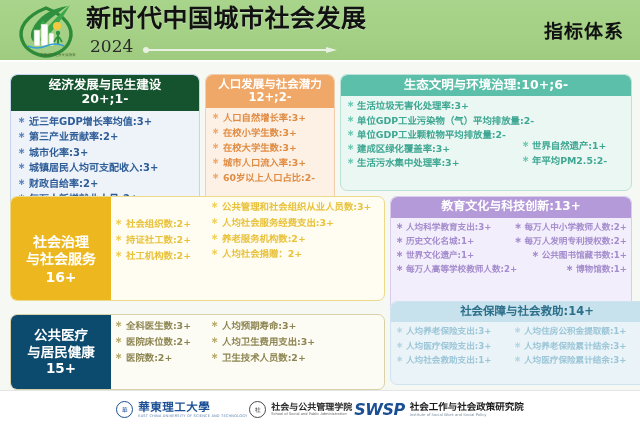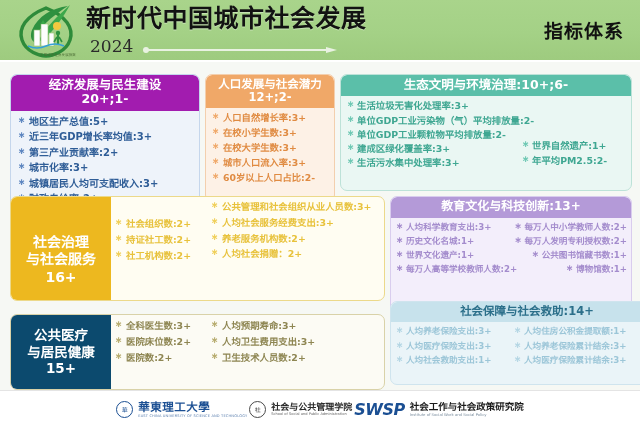--- a/index.html
+++ b/index.html
@@ -69,21 +69,21 @@
     position:absolute; left:1px; top:-1px;
     font-size:9px;
   }
 
   
   #p-economy{
     left:10px; top:74px; width:190px; height:183px;
     background:#eef3fa; border-color:#c5d6ec;
   }
   #p-economy .panel-head{
-    background:#a21caf; font-size:12.5px; padding:3px 2px 4px;
+    background:#14532d; font-size:12.5px; padding:3px 2px 4px;
     border-radius:6px 6px 0 0;
   }
   #p-economy .panel-body{ color:#2f5d97; font-size:10px; font-weight:bold; padding-top:5px; }
   #p-economy li{ margin-bottom:3.2px; padding-left:14px; }
   #p-economy li::before{ color:#5b84bf; left:3px; }
 
   
   #p-population{
     left:205px; top:74px; width:130px; height:128px;
     background:#fdf1e6; border-color:#f3cfae;
@@ -241,21 +241,20 @@
   <div class="title-right">指标体系</div>
 </div>
 
 <div class="panel" id="p-economy">
   <div class="panel-head">
     <div>经济发展与民生建设</div>
     <div>20+;1-</div>
   </div>
   <div class="panel-body">
     <ul>
-      <li>地区生产总值:5+</li>
       <li>近三年GDP增长率均值:3+</li>
       <li>第三产业贡献率:2+</li>
       <li>城市化率:3+</li>
       <li>城镇居民人均可支配收入:3+</li>
       <li>财政自给率:2+</li>
       <li>每万人新增就业人员:2+</li>
       <li>恩格尔系数:1-</li>
     </ul>
   </div>
 </div>

